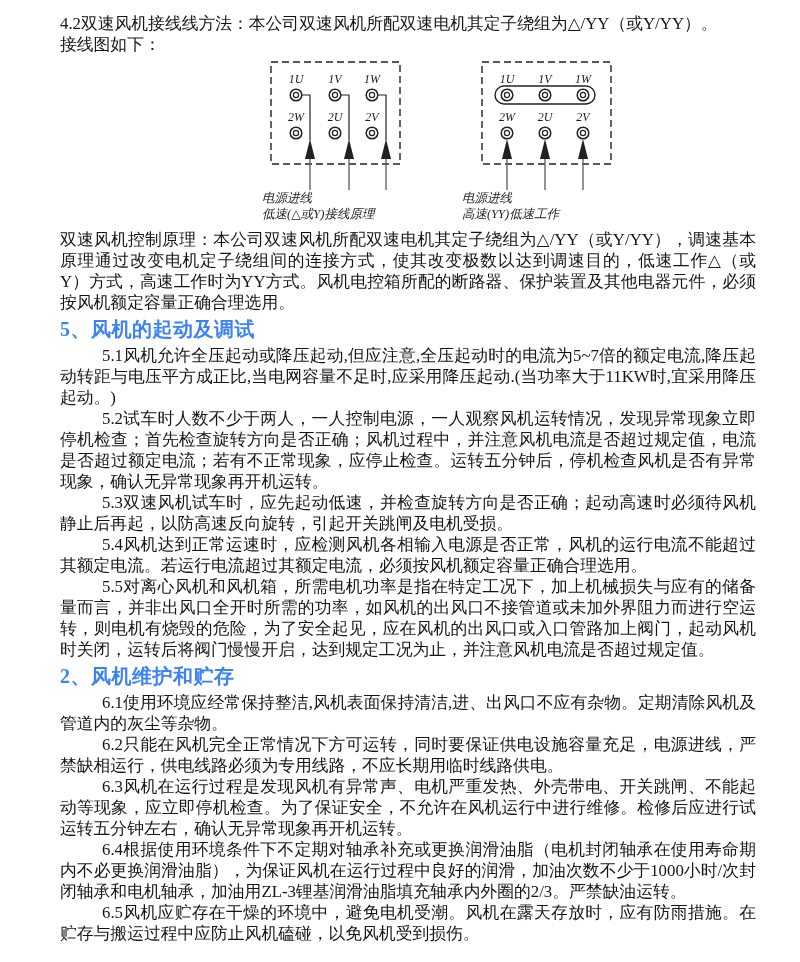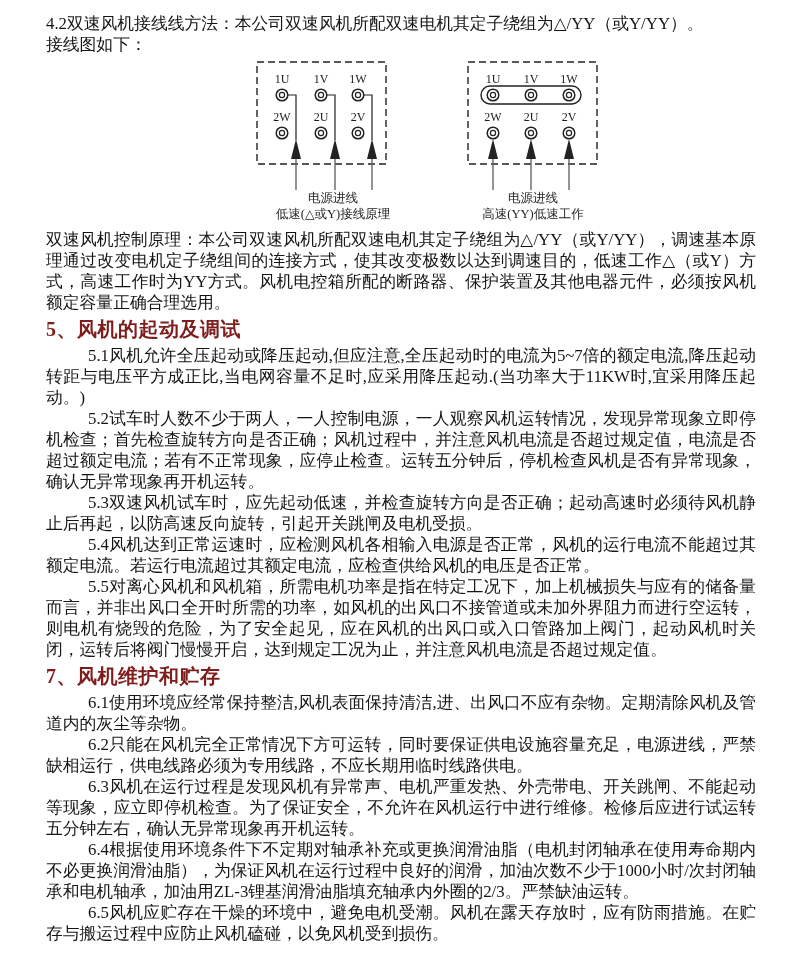--- a/index.html
+++ b/index.html
@@ -1,37 +1,37 @@
 <!DOCTYPE html>
 <html><head>
 <meta charset="utf-8">
 <style>
   html, body { margin: 0; padding: 0; }
   body {
     width: 800px; height: 962px; overflow: hidden;
     background: #ffffff; color: #151515;
     font-family: "Liberation Serif", "DejaVu Serif", serif;
   }
-  .page { padding: 13px 44px 0 46px; }
+  .page { padding: 13px 44px 0 60px; }
   p.body {
     margin: 0; font-size: 16.8px; line-height: 21px;
     text-align: justify; text-justify: inter-ideograph;
   }
   p.indent { text-indent: 42px; }
   h2.sec {
     margin: 5px 0 4px 0; font-size: 20px; line-height: 23px;
-    font-weight: bold; letter-spacing: 0.5px; color: #7f1d1d;
+    font-weight: bold; letter-spacing: 0.5px; color: #3b82f6;
   }
-  .diagrams { position: relative; height: 172px; margin-top: 2px; }
+  .diagrams { position: relative; height: 172px; margin-top: 2px; font-style: italic; }
   .diagrams svg { position: absolute; top: 0; }
   #svg-low  { left: 205px; }
   #svg-high { left: 416px; }
   .cap {
     position: absolute; top: 133px; width: 170px;
-    font-size: 12.5px; line-height: 16px; text-align: center;
+    font-size: 12.5px; line-height: 16px; 
     color: #222;
   }
   .capL { left: 202px; }
   .capR { left: 402px; }
   .term-label {
     font-family: "Liberation Serif", "DejaVu Serif", serif;
     font-size: 12px; fill: #1c1c1c;
   }
 </style>
 </head>
@@ -138,23 +138,23 @@
       <div>高速(YY)低速工作</div>
     </div>
   </div>
 
   <p class="body">双速风机控制原理：本公司双速风机所配双速电机其定子绕组为△/YY（或Y/YY），调速基本原理通过改变电机定子绕组间的连接方式，使其改变极数以达到调速目的，低速工作△（或Y）方式，高速工作时为YY方式。风机电控箱所配的断路器、保护装置及其他电器元件，必须按风机额定容量正确合理选用。</p>
 
   <h2 class="sec">5、风机的起动及调试</h2>
   <p class="body indent">5.1风机允许全压起动或降压起动,但应注意,全压起动时的电流为5~7倍的额定电流,降压起动转距与电压平方成正比,当电网容量不足时,应采用降压起动.(当功率大于11KW时,宜采用降压起动。)</p>
   <p class="body indent">5.2试车时人数不少于两人，一人控制电源，一人观察风机运转情况，发现异常现象立即停机检查；首先检查旋转方向是否正确；风机过程中，并注意风机电流是否超过规定值，电流是否超过额定电流；若有不正常现象，应停止检查。运转五分钟后，停机检查风机是否有异常现象，确认无异常现象再开机运转。</p>
   <p class="body indent">5.3双速风机试车时，应先起动低速，并检查旋转方向是否正确；起动高速时必须待风机静止后再起，以防高速反向旋转，引起开关跳闸及电机受损。</p>
-  <p class="body indent">5.4风机达到正常运速时，应检测风机各相输入电源是否正常，风机的运行电流不能超过其额定电流。若运行电流超过其额定电流，应检查供给风机的电压是否正常。</p>
+  <p class="body indent">5.4风机达到正常运速时，应检测风机各相输入电源是否正常，风机的运行电流不能超过其额定电流。若运行电流超过其额定电流，必须按风机额定容量正确合理选用。</p>
   <p class="body indent">5.5对离心风机和风机箱，所需电机功率是指在特定工况下，加上机械损失与应有的储备量而言，并非出风口全开时所需的功率，如风机的出风口不接管道或未加外界阻力而进行空运转，则电机有烧毁的危险，为了安全起见，应在风机的出风口或入口管路加上阀门，起动风机时关闭，运转后将阀门慢慢开启，达到规定工况为止，并注意风机电流是否超过规定值。</p>
 
-  <h2 class="sec">7、风机维护和贮存</h2>
+  <h2 class="sec">2、风机维护和贮存</h2>
   <p class="body indent">6.1使用环境应经常保持整洁,风机表面保持清洁,进、出风口不应有杂物。定期清除风机及管道内的灰尘等杂物。</p>
   <p class="body indent">6.2只能在风机完全正常情况下方可运转，同时要保证供电设施容量充足，电源进线，严禁缺相运行，供电线路必须为专用线路，不应长期用临时线路供电。</p>
   <p class="body indent">6.3风机在运行过程是发现风机有异常声、电机严重发热、外壳带电、开关跳闸、不能起动等现象，应立即停机检查。为了保证安全，不允许在风机运行中进行维修。检修后应进行试运转五分钟左右，确认无异常现象再开机运转。</p>
   <p class="body indent">6.4根据使用环境条件下不定期对轴承补充或更换润滑油脂（电机封闭轴承在使用寿命期内不必更换润滑油脂），为保证风机在运行过程中良好的润滑，加油次数不少于1000小时/次封闭轴承和电机轴承，加油用ZL-3锂基润滑油脂填充轴承内外圈的2/3。严禁缺油运转。</p>
   <p class="body indent">6.5风机应贮存在干燥的环境中，避免电机受潮。风机在露天存放时，应有防雨措施。在贮存与搬运过程中应防止风机磕碰，以免风机受到损伤。</p>
 
 </div>
 
 </body></html>

